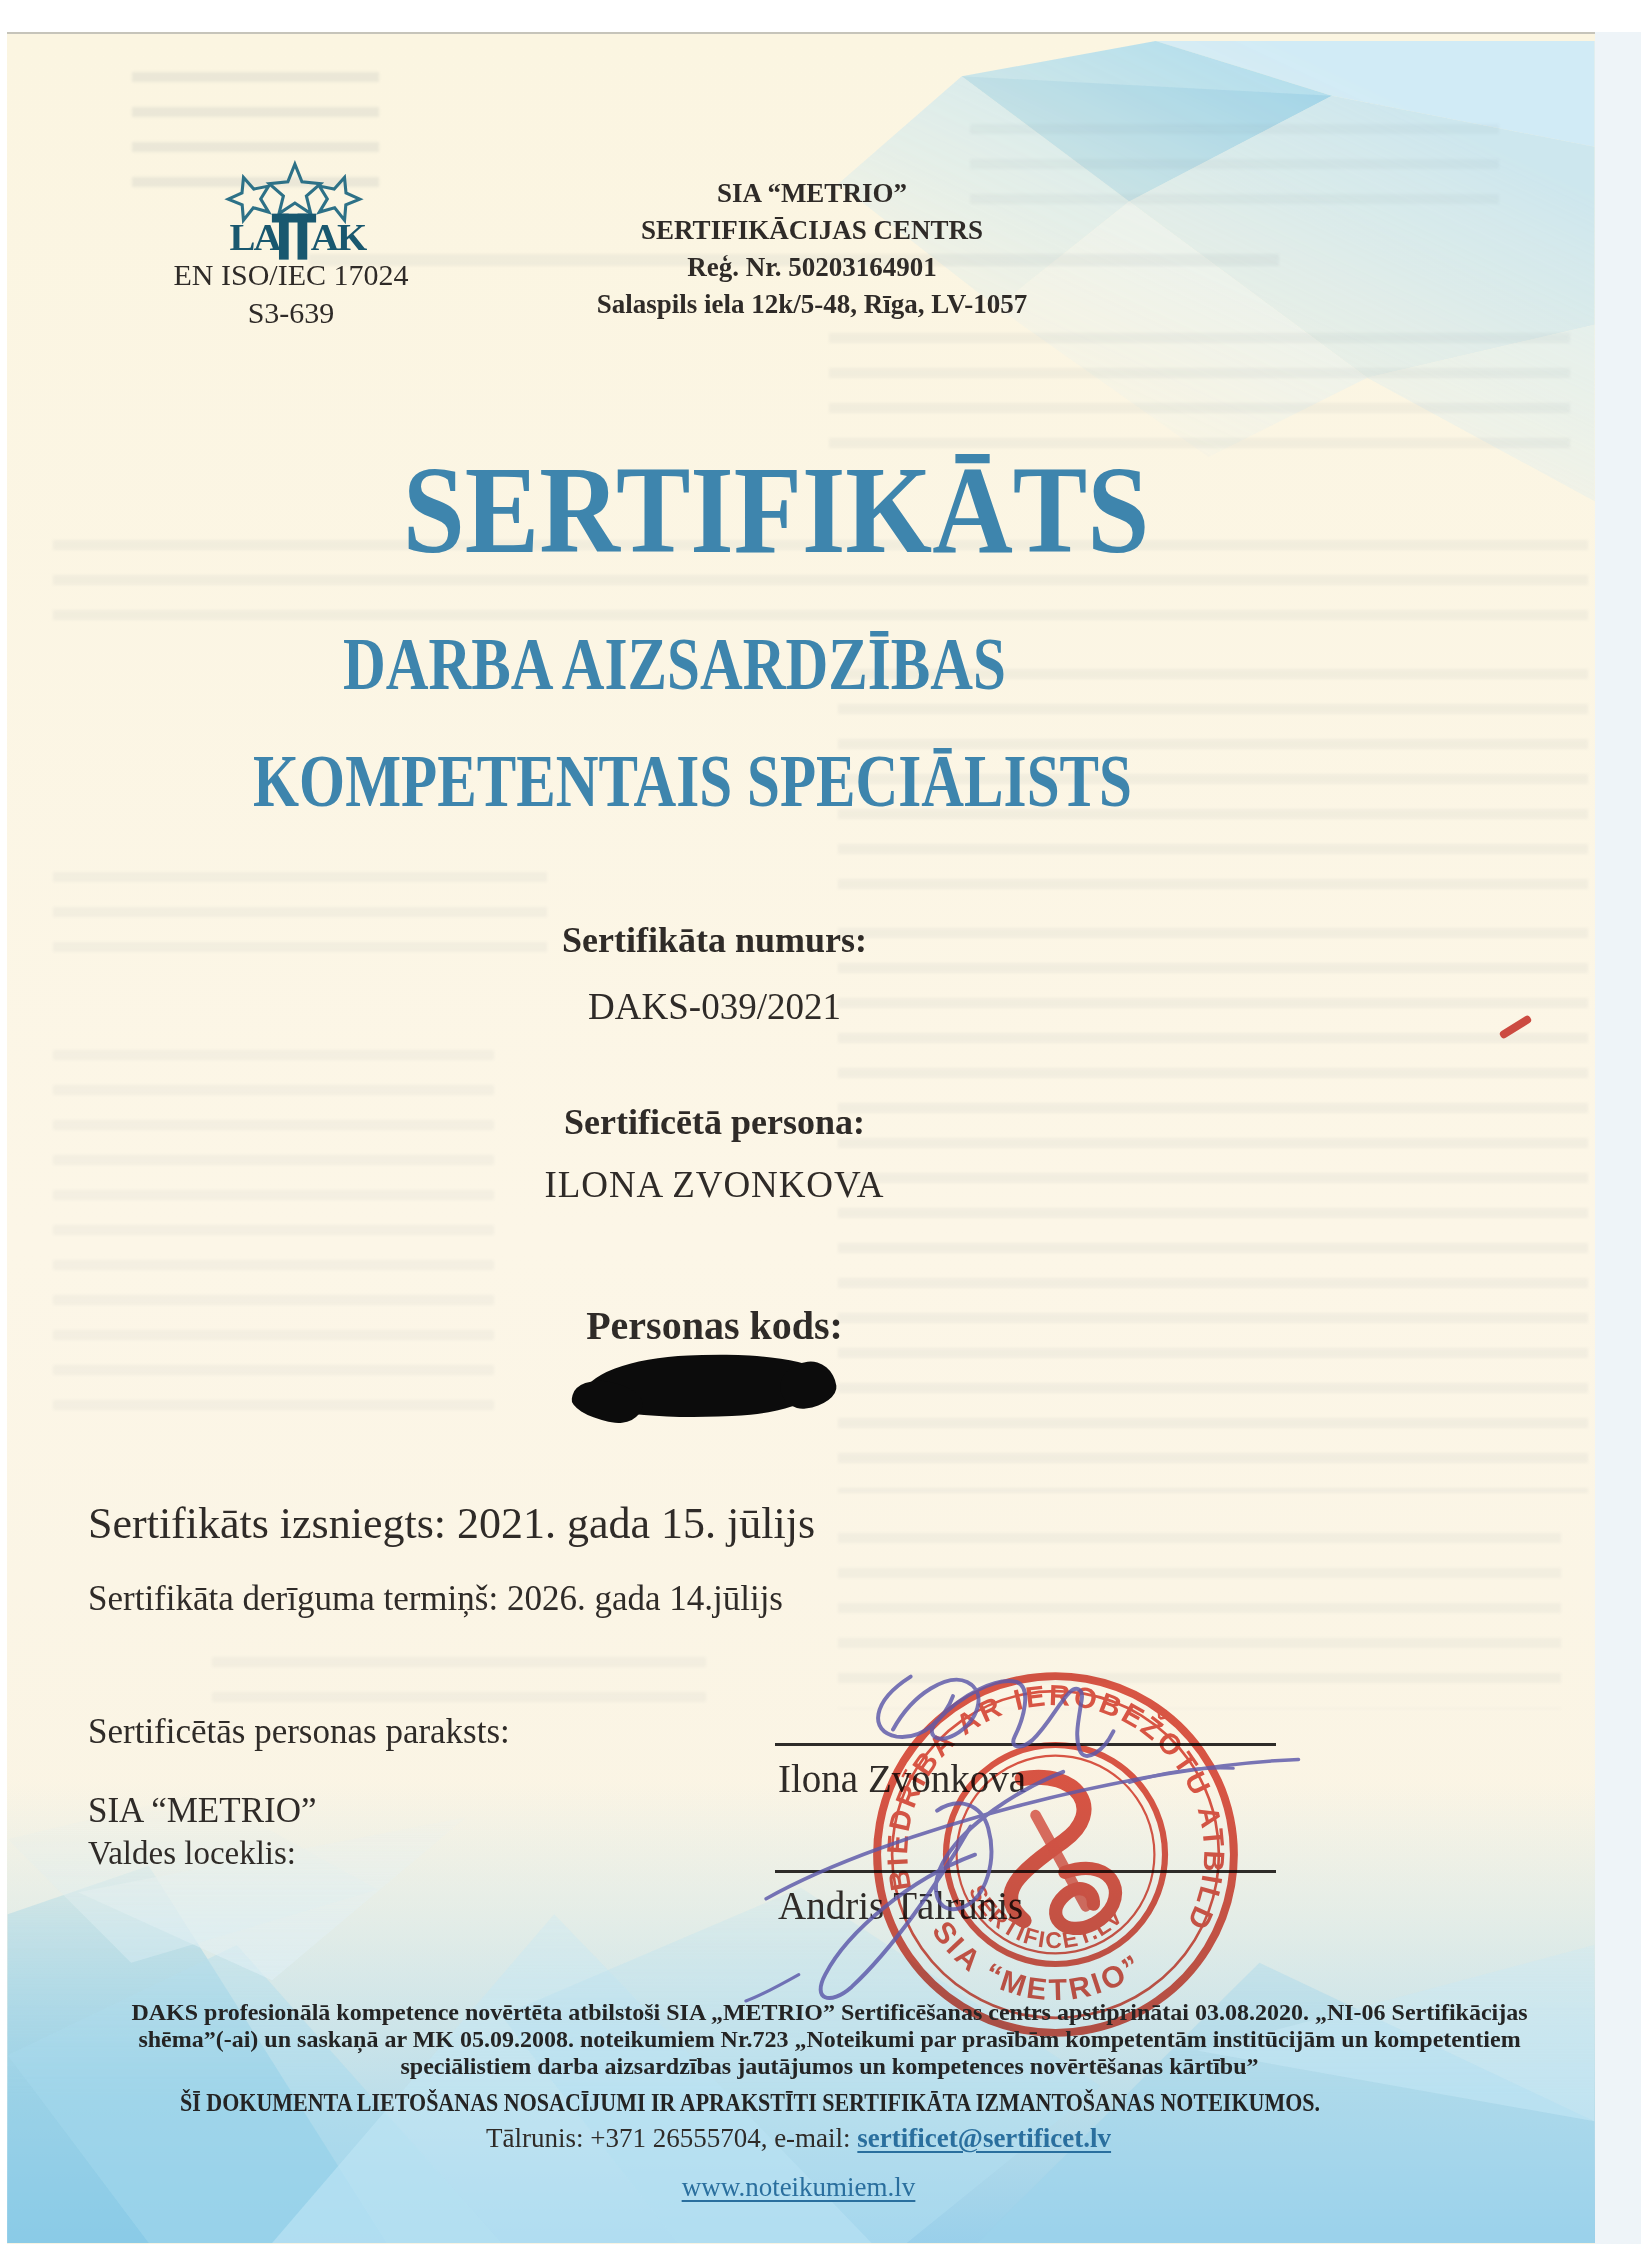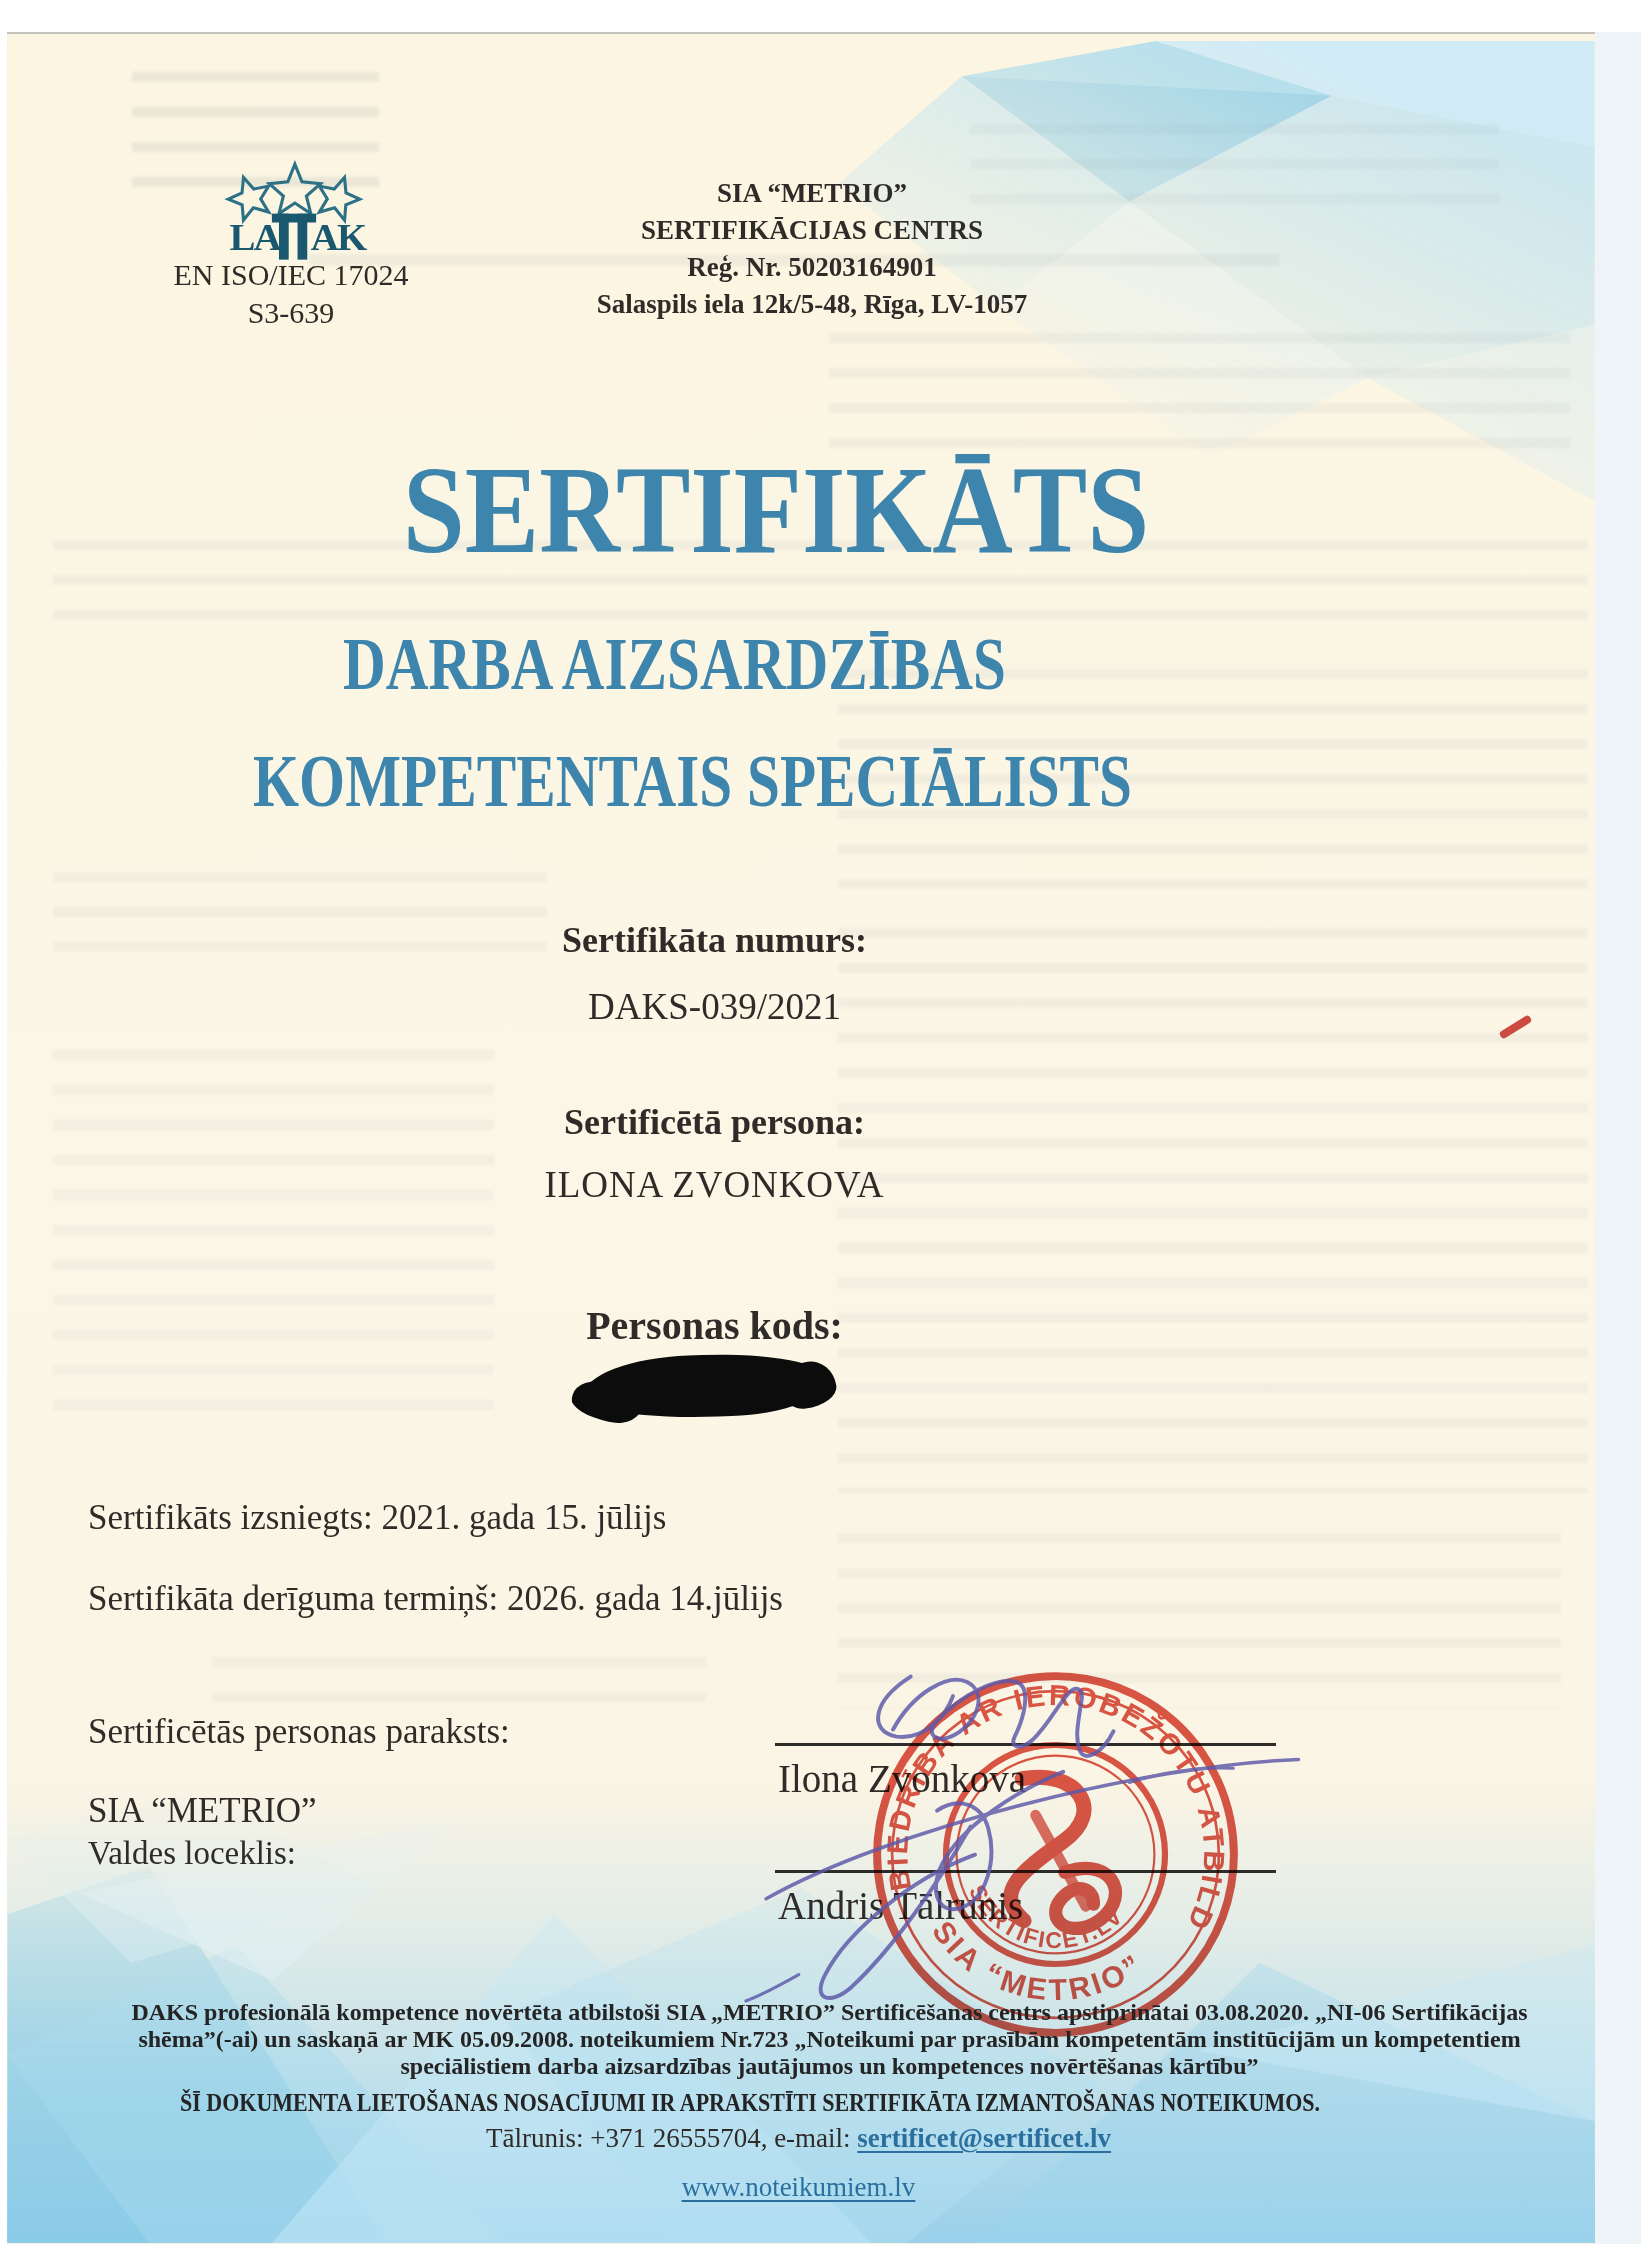--- a/index.html
+++ b/index.html
@@ -130,21 +130,21 @@
   <div class="abs center" style="left:88px;top:1163px;width:1253px;font-size:37px;letter-spacing:0.9px">ILONA ZVONKOVA</div>
 
   <div class="abs center doc-bold" style="left:88px;top:1302px;width:1253px;font-size:40px">Personas kods:</div>
 
   <div class="abs" style="left:572px;top:1350px;width:265px;height:78px">
     <div class="redaction-blob" style="left:12.4px;top:5.3px;width:243px;height:62px"></div>
     <div class="redaction-blob" style="left:0px;top:32px;width:71px;height:39px;border-radius:50% 50% 40% 60%/55% 45% 60% 40%;transform:rotate(12deg)"></div>
     <div class="redaction-blob" style="left:208px;top:12.4px;width:56px;height:46px;border-radius:55% 45% 60% 40%/50% 60% 40% 50%;transform:rotate(-8deg)"></div>
   </div>
 
-  <div class="abs" style="left:88px;top:1498px;font-size:35px">Sertifikāts izsniegts: 2021. gada 15. jūlijs</div>
+  <div class="abs" style="left:88px;top:1498px;font-size:44px">Sertifikāts izsniegts: 2021. gada 15. jūlijs</div>
   <div class="abs" style="left:88px;top:1579px;font-size:35px">Sertifikāta derīguma termiņš: 2026. gada 14.jūlijs</div>
 
   <div class="abs" style="left:88px;top:1712px;font-size:35px">Sertificētās personas paraksts:</div>
   <div class="abs" style="left:88px;top:1791px;font-size:35px">SIA “METRIO”</div>
   <div class="abs" style="left:88px;top:1835px;font-size:33px">Valdes loceklis:</div>
 
   <div class="ink-line" style="left:775px;top:1743px;width:501px"></div>
   <div class="abs" style="left:778px;top:1756px;font-size:39px">Ilona Zvonkova</div>
   <div class="ink-line" style="left:775px;top:1870px;width:501px"></div>
   <div class="abs" style="left:778px;top:1883px;font-size:39px">Andris Tālrunis</div>

